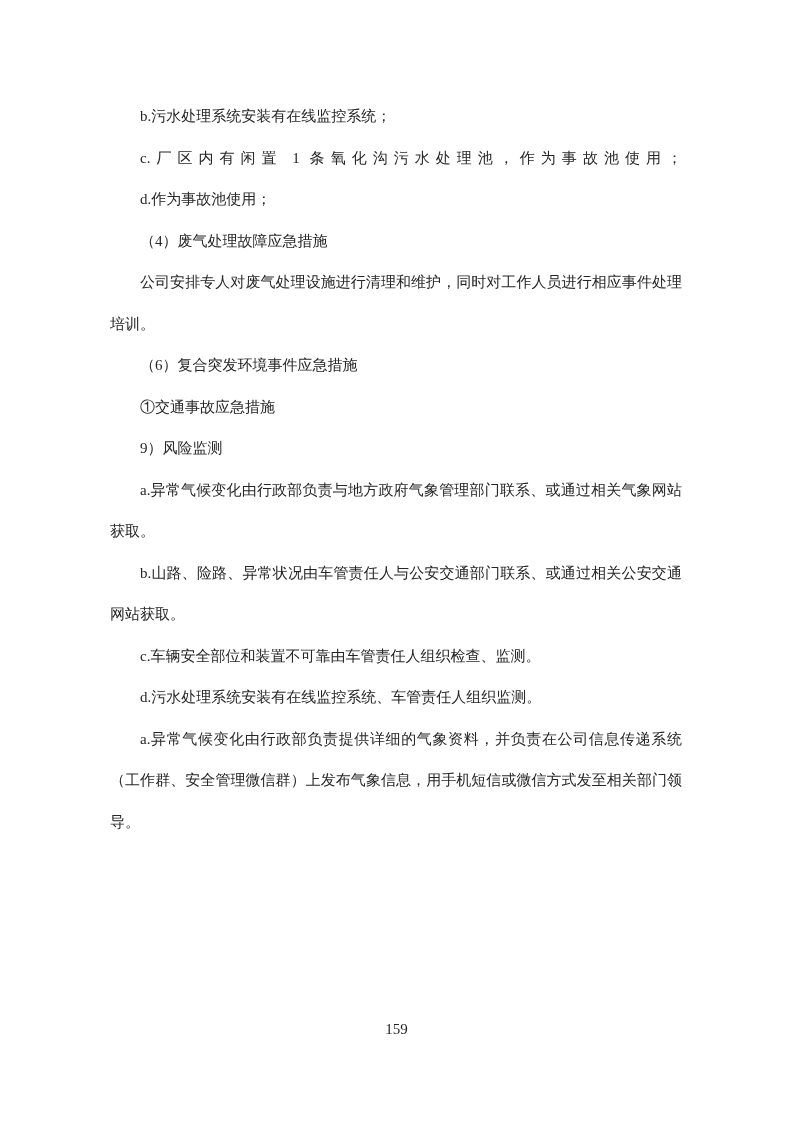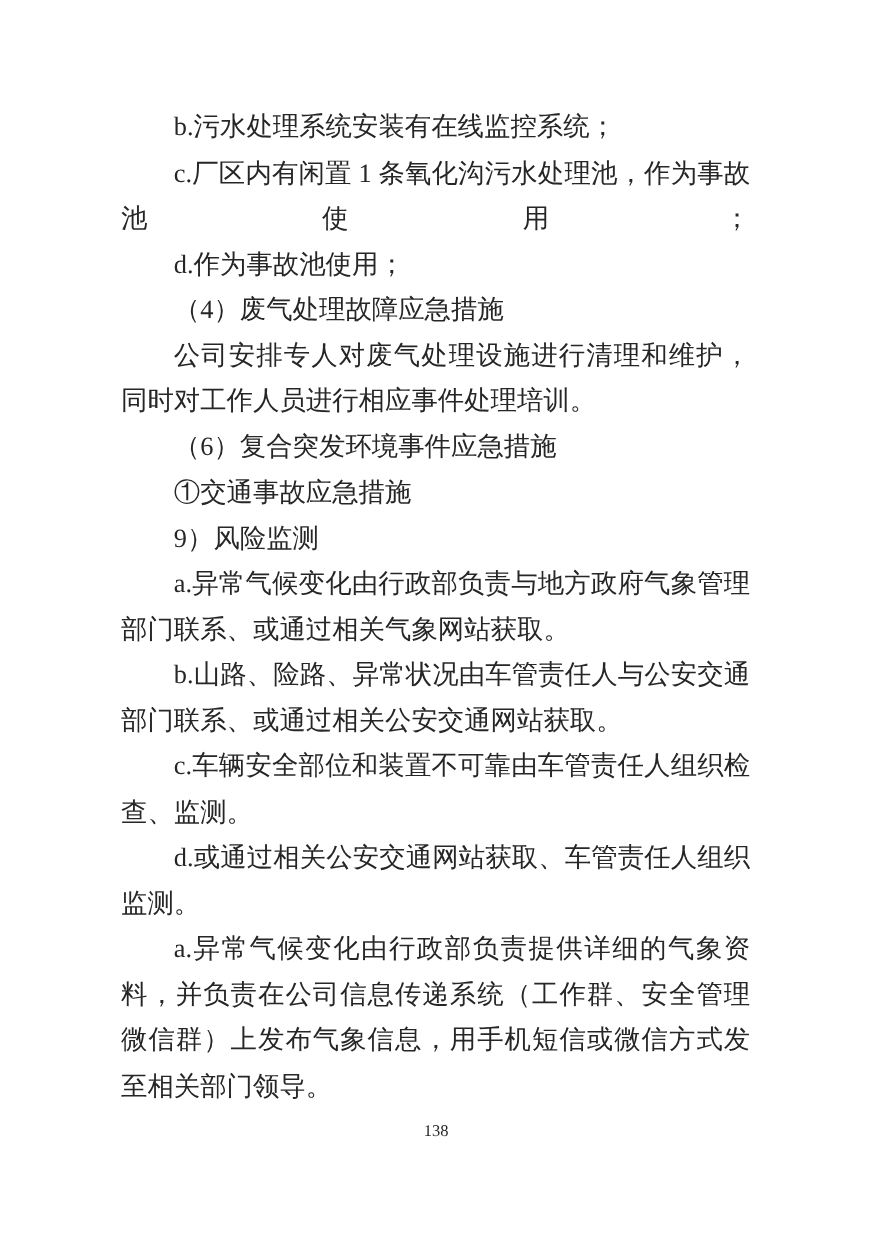--- a/index.html
+++ b/index.html
@@ -22,21 +22,21 @@
   }
   .text-content {
     position: absolute;
     left: 110px;
     top: 96px;
     width: 572px;
   }
   .para {
     margin: 0;
     padding: 0;
-    font-size: 24px;
+    font-size: 15px;
     line-height: 41.5px;
     text-indent: 2em;
     text-align: justify;
     letter-spacing: 0;
     word-break: break-all;
   }
   .para.stretch {
     text-align-last: justify;
   }
   .page-footer {
@@ -59,17 +59,17 @@
     <p class="para stretch">c.厂区内有闲置 1 条氧化沟污水处理池，作为事故池使用；</p>
     <p class="para">d.作为事故池使用；</p>
     <p class="para">（4）废气处理故障应急措施</p>
     <p class="para">公司安排专人对废气处理设施进行清理和维护，同时对工作人员进行相应事件处理培训。</p>
     <p class="para">（6）复合突发环境事件应急措施</p>
     <p class="para">①交通事故应急措施</p>
     <p class="para">9）风险监测</p>
     <p class="para">a.异常气候变化由行政部负责与地方政府气象管理部门联系、或通过相关气象网站获取。</p>
     <p class="para">b.山路、险路、异常状况由车管责任人与公安交通部门联系、或通过相关公安交通网站获取。</p>
     <p class="para">c.车辆安全部位和装置不可靠由车管责任人组织检查、监测。</p>
-    <p class="para">d.或通过相关公安交通网站获取、车管责任人组织监测。</p>
+    <p class="para">d.污水处理系统安装有在线监控系统、车管责任人组织监测。</p>
     <p class="para">a.异常气候变化由行政部负责提供详细的气象资料，并负责在公司信息传递系统（工作群、安全管理微信群）上发布气象信息，用手机短信或微信方式发至相关部门领导。</p>
   </div>
-  <div class="page-footer">138</div>
+  <div class="page-footer">159</div>
 </div>
 
 </body></html>

